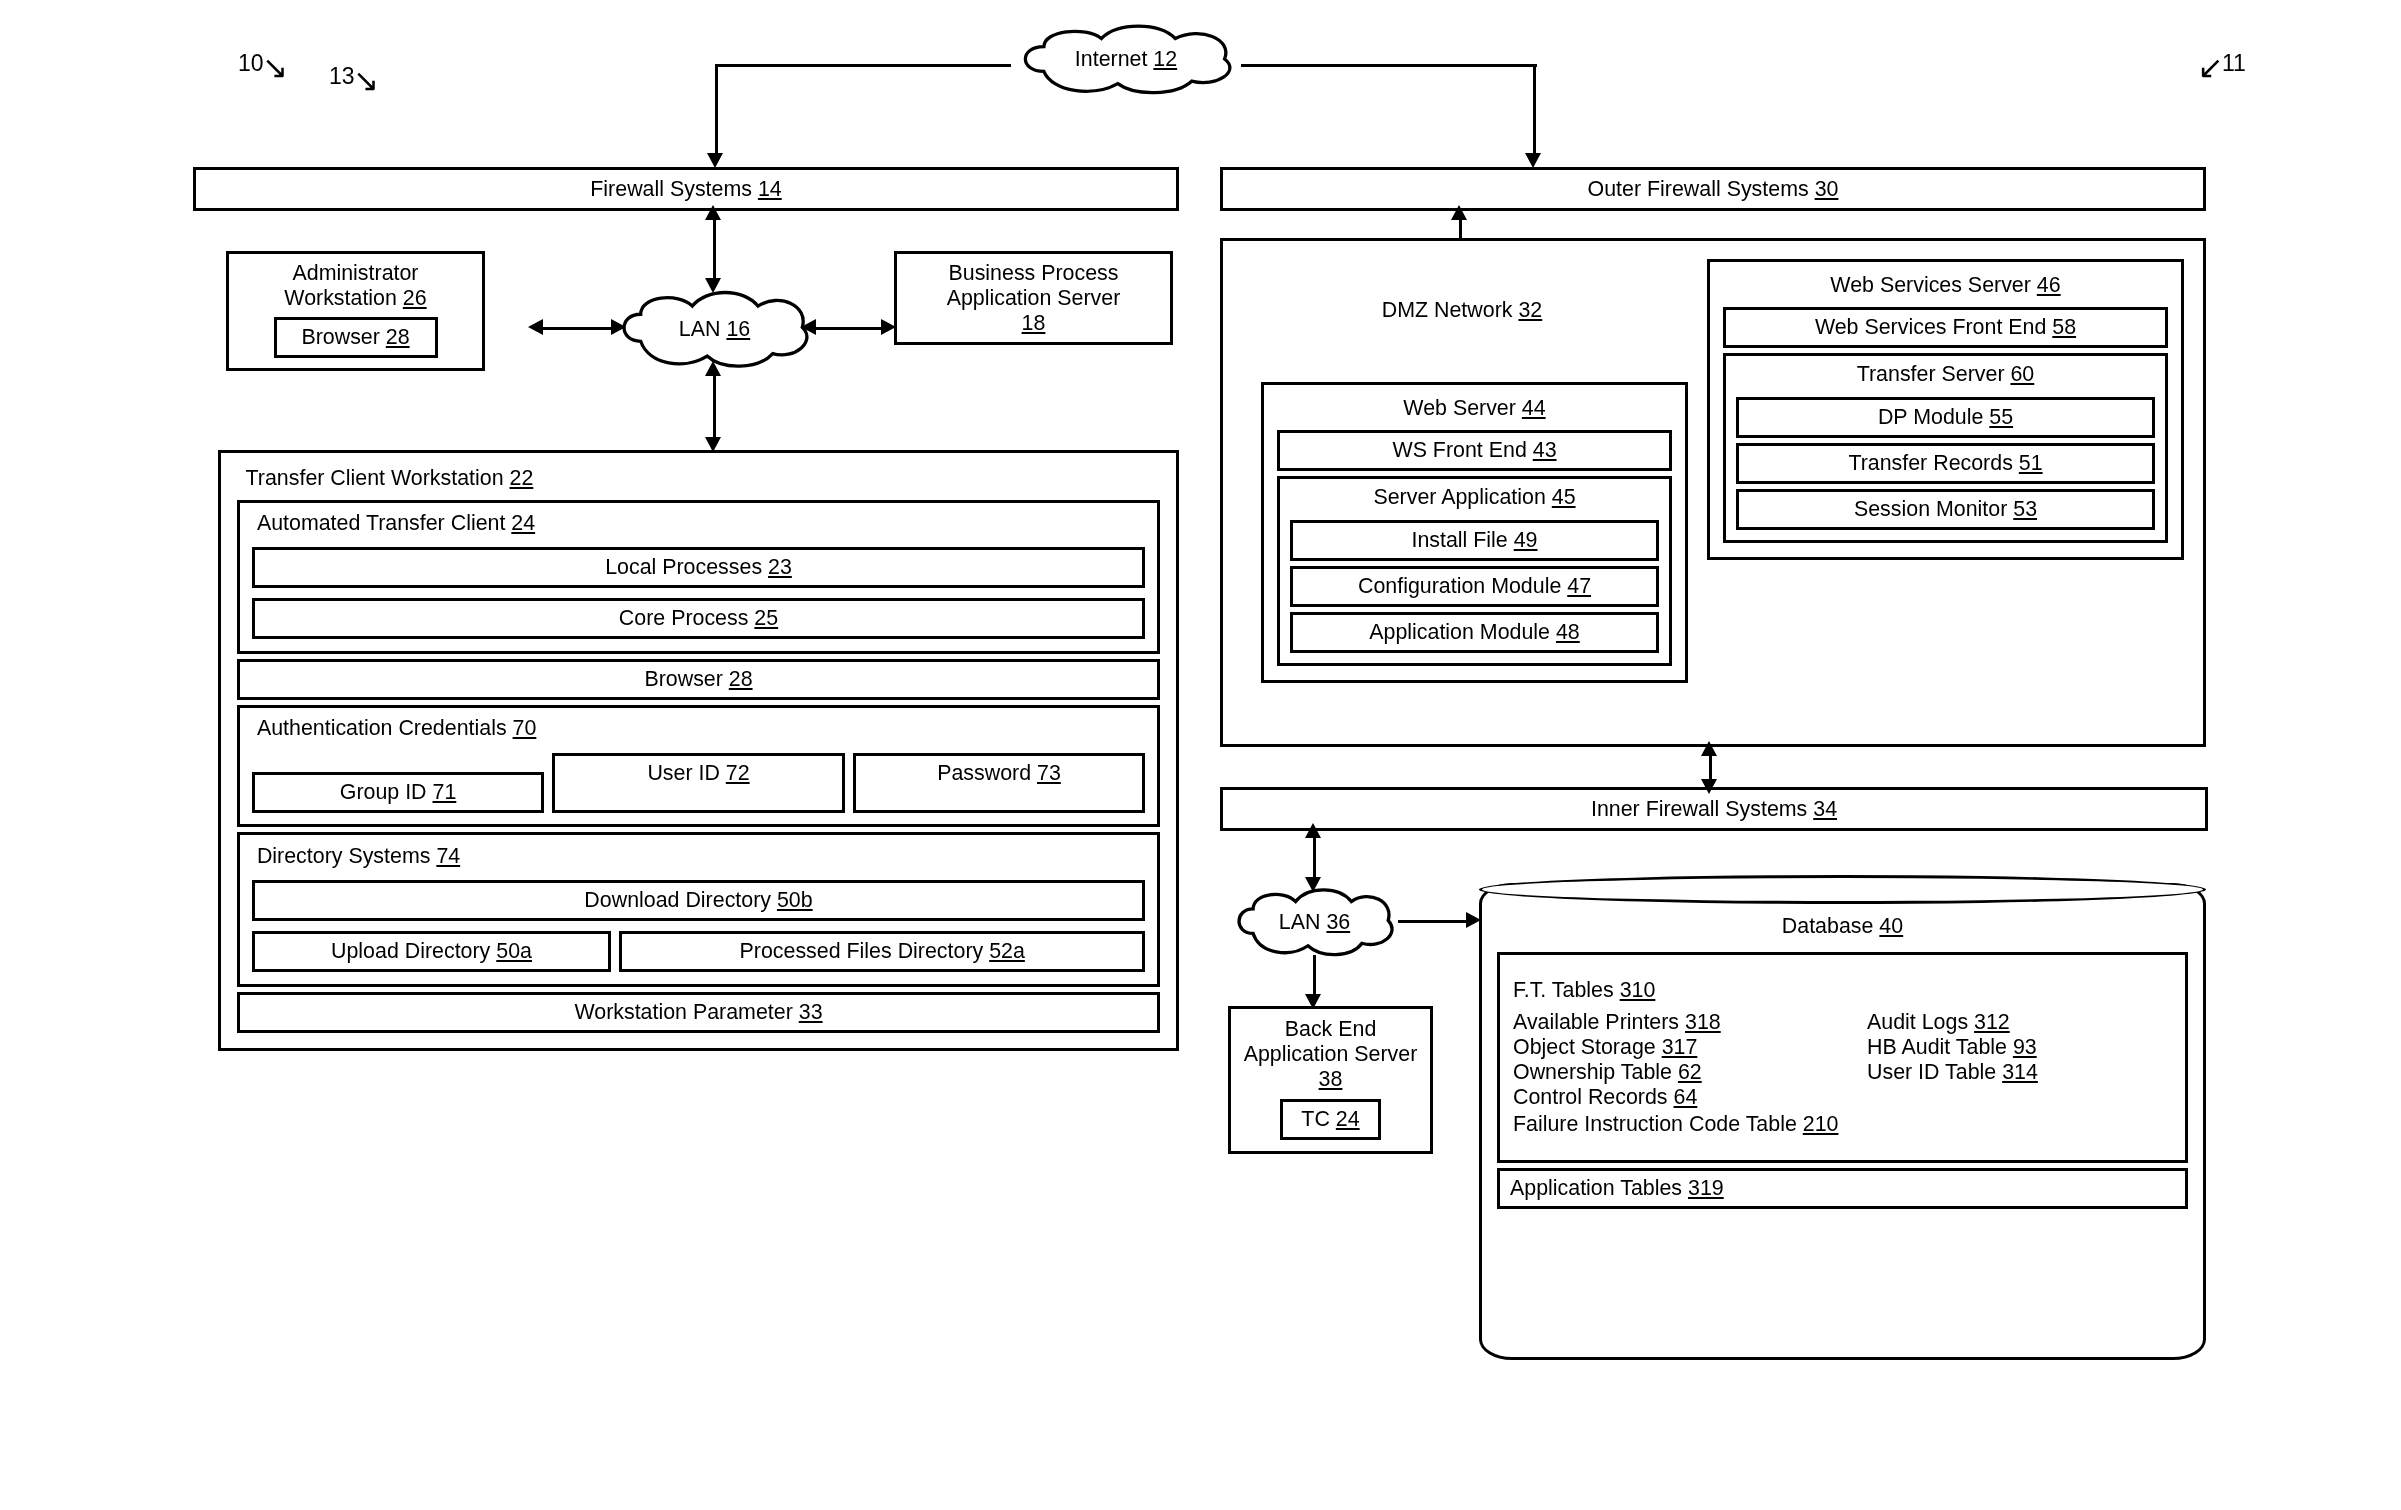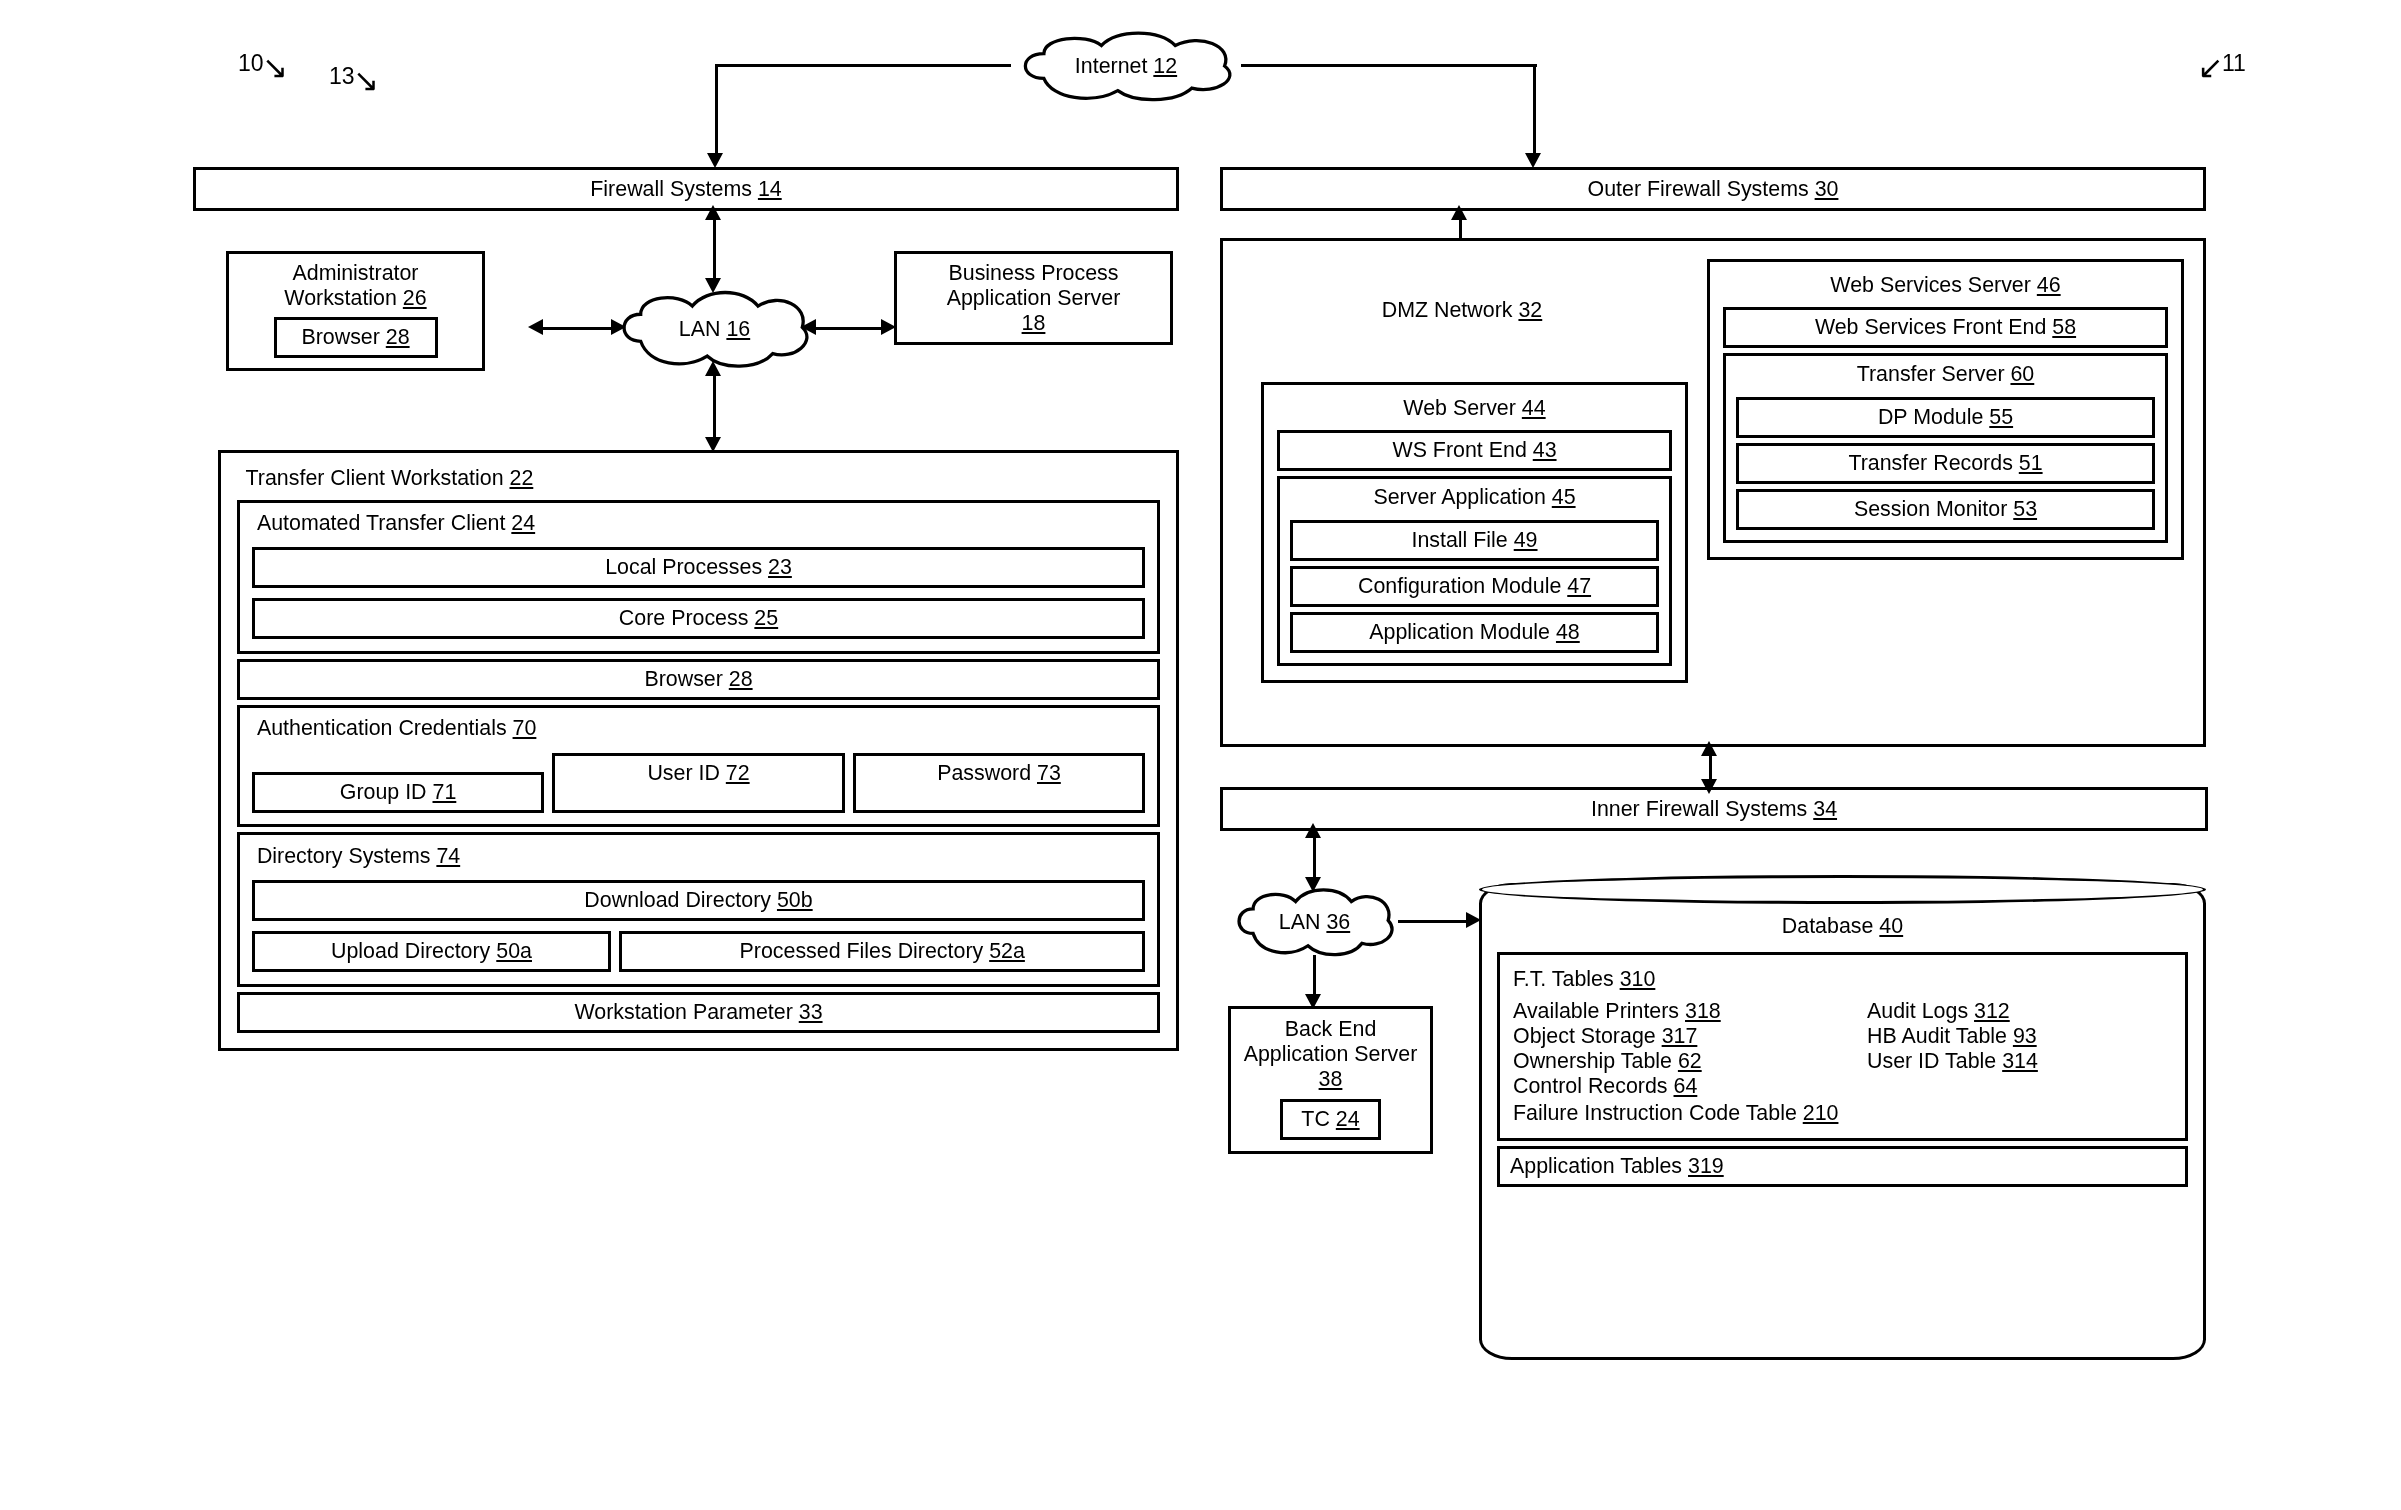--- a/index.html
+++ b/index.html
@@ -81,21 +81,21 @@
 <div class="num-label" style="top:45px; left:238px;">
   <span>10</span><span class="little-arrow" style="position:relative; top:6.6px; left:-1.6px;">↘</span>
 </div>
 <div class="num-label" style="top:58px; left:329px;">
   <span>13</span><span class="little-arrow" style="position:relative; top:6.6px; left:-1.6px;">↘</span>
 </div>
 <div class="num-label" style="top:45px; left:2196px;">
   <span class="little-arrow" style="position:relative; top:6.6px; left:1.6px;">↙</span><span>11</span>
 </div>
 
-<div class="cloud" style="top:29px; left:1011px; width:230px; height:74px;">
+<div class="cloud" style="top:22px; left:1011px; width:230px; height:74px;">
   <svg viewBox="0 0 280 90">
       <path d="M40,60 C10,60 10,30 40,30 C40,10 90,5 110,20 C130,0 180,0 200,20 C230,5 270,20 260,45 C280,60 250,80 220,72 C200,90 150,90 130,75 C100,92 50,85 40,60 Z" fill="#fff" stroke="#000" stroke-width="4"></path>
     </svg>
   <span class="cloud-label"><span>Internet</span> <span class="ref">12</span></span>
 </div>
 
 <div class="arrow-line" style="top:64px; left:715px; width:296px; height:3.3px;"></div>
 <div class="arrow-line" style="top:64px; left:1241px; width:296px; height:3.3px;"></div>
 
 <div class="arrow-line" style="top:64px; left:715px; width:3.3px; height:90px;"></div>
@@ -250,21 +250,21 @@
 <div class="arrow-head ah-down" style="top:994px; left:1305px;"></div>
 
 <div class="box" style="top:1006px; left:1228px; width:205px; text-align:center; padding:8.2px;">
   <div><span>Back End Application Server</span> <span class="ref">38</span></div>
   <div class="inner" style="margin:6.6px 41px 3.3px 41px;"><span>TC</span> <span class="ref">24</span></div>
 </div>
 
 <div class="database" style="top:883px; left:1479px; width:727px; height:477px;">
   <div class="db-inner">
     <div style="text-align:center; padding:3.3px 0 8.2px 0;"><span>Database</span> <span class="ref">40</span></div>
-    <div class="inner inner-left" style="text-align:left; padding:12px 13px;">
+    <div class="inner inner-left" style="text-align:left; padding:23px 13px;">
       <div style="padding-bottom:6.6px;"><span>F.T. Tables</span> <span class="ref">310</span></div>
       <div class="col2">
         <div>
           <div class="nb"><span>Available Printers</span> <span class="ref">318</span></div>
           <div class="nb"><span>Object Storage</span> <span class="ref">317</span></div>
           <div class="nb"><span>Ownership Table</span> <span class="ref">62</span></div>
           <div class="nb"><span>Control Records</span> <span class="ref">64</span></div>
         </div>
         <div>
           <div class="nb"><span>Audit Logs</span> <span class="ref">312</span></div>

